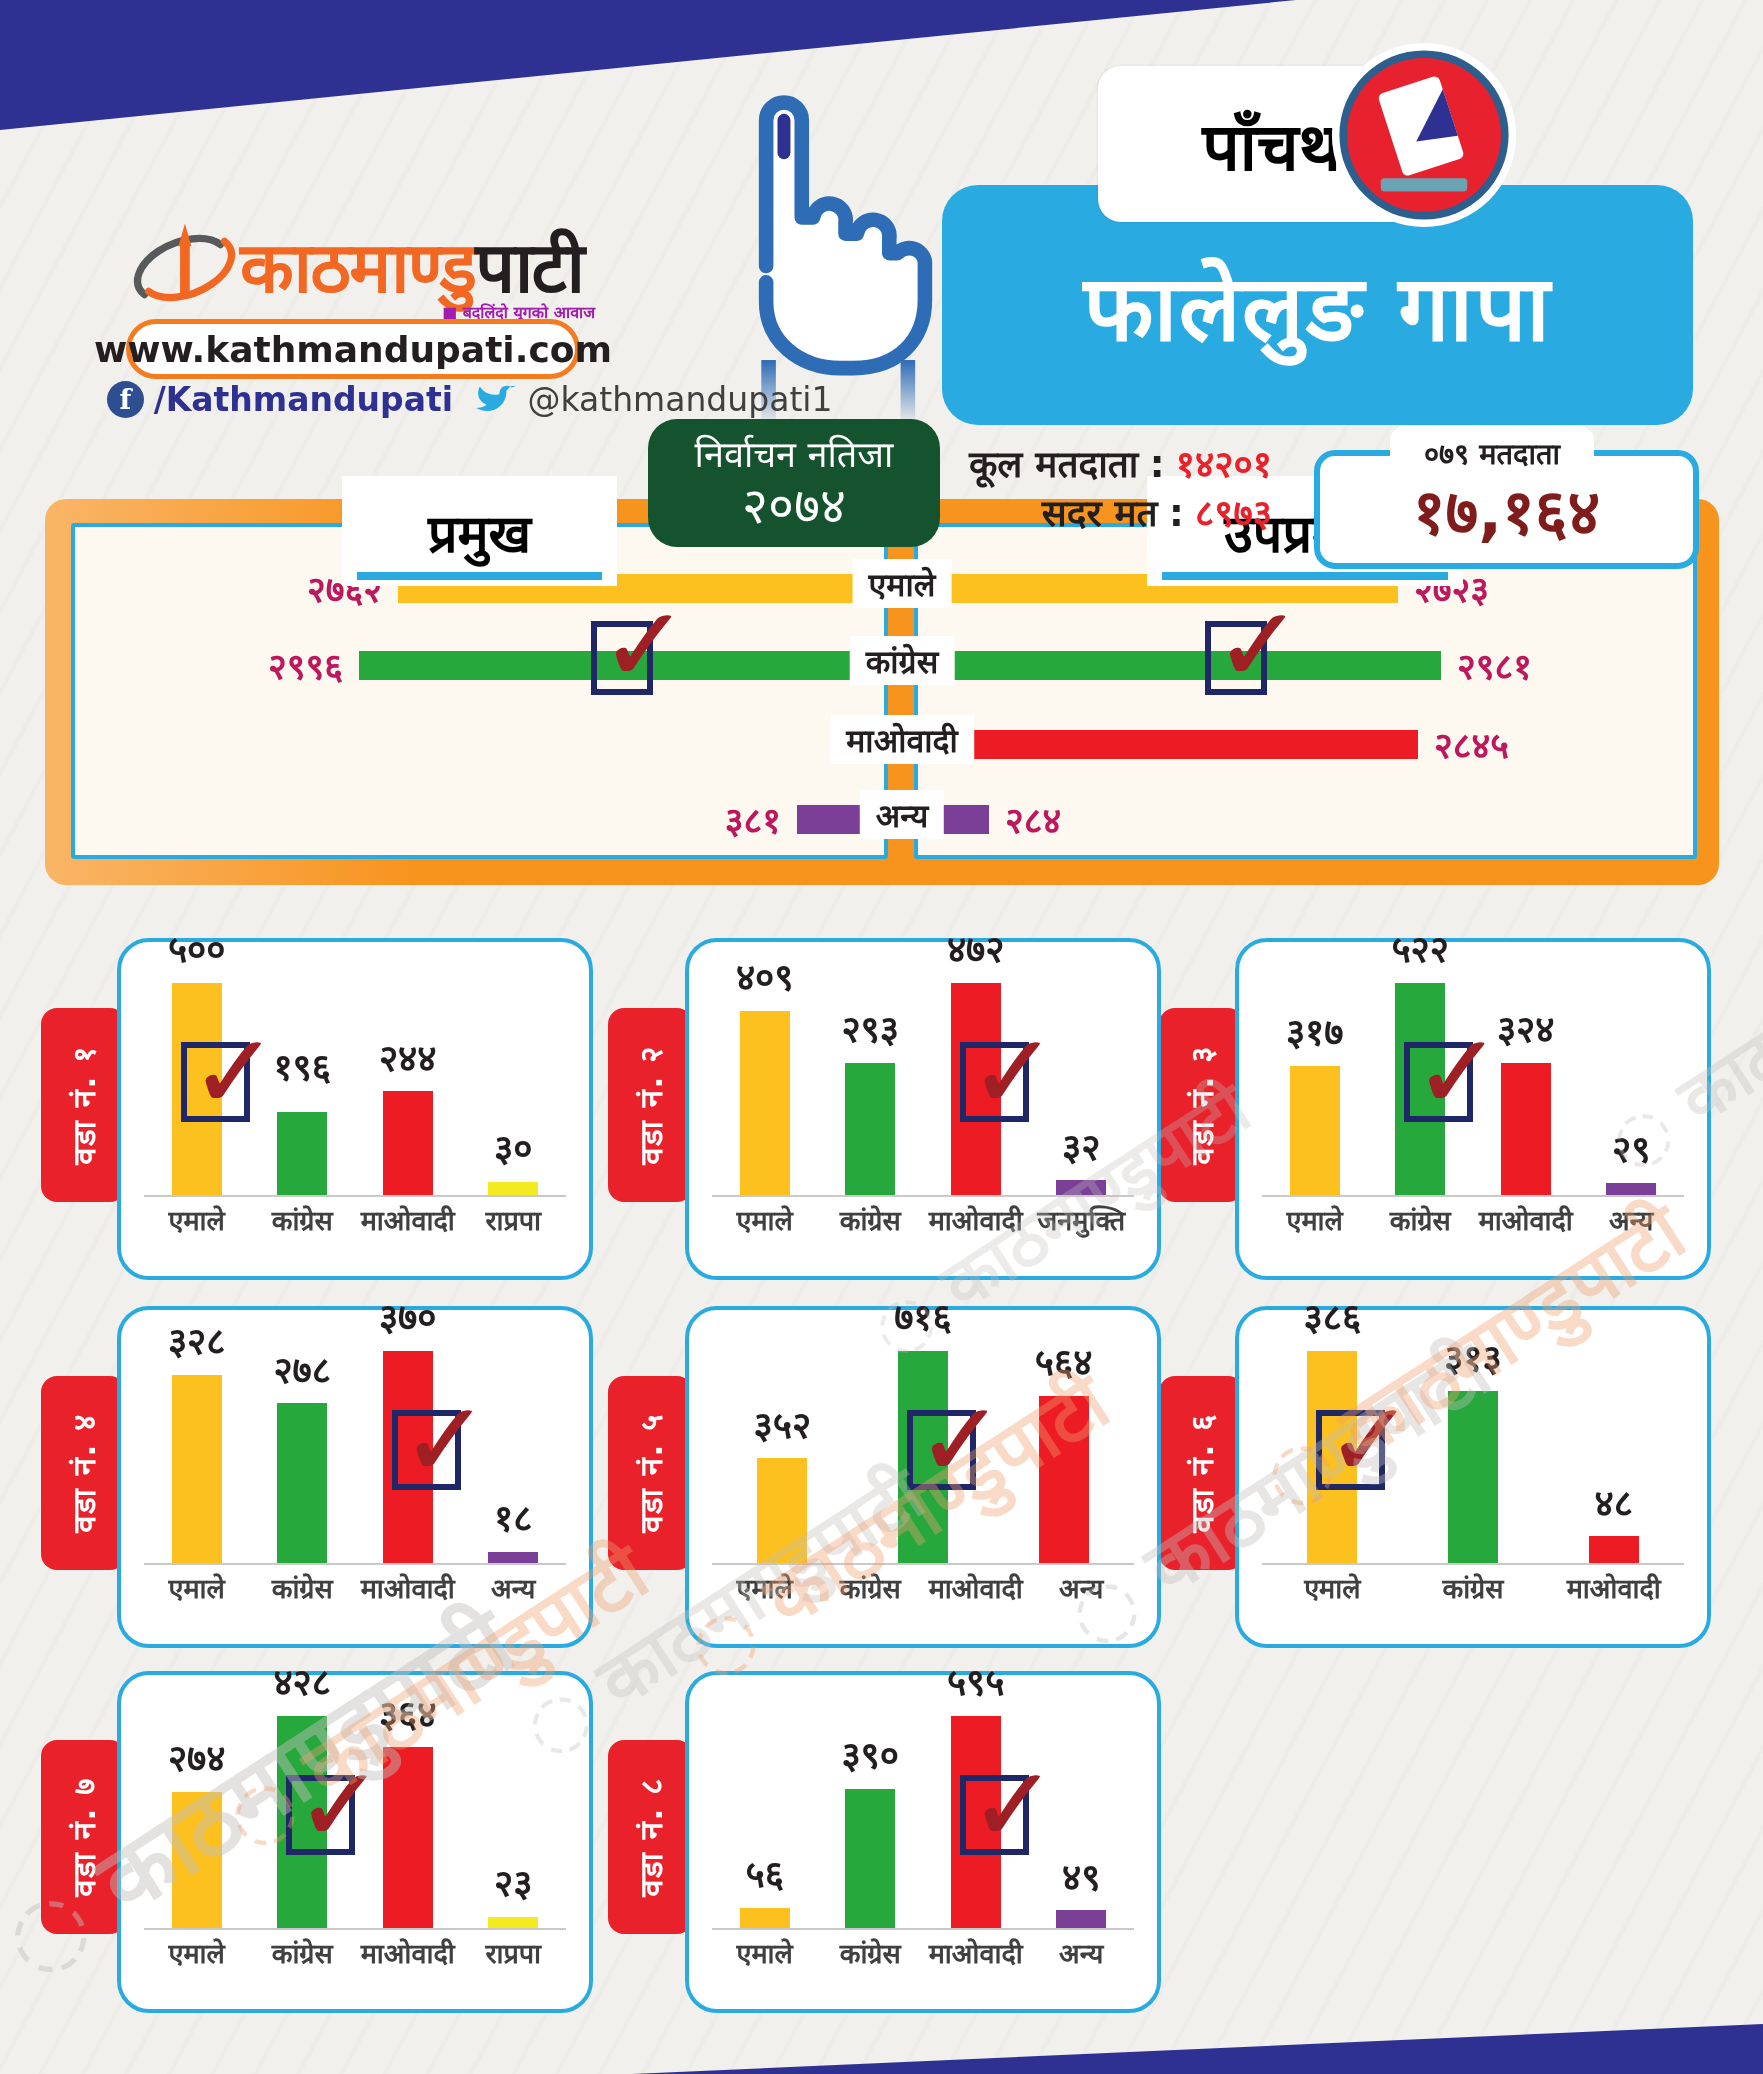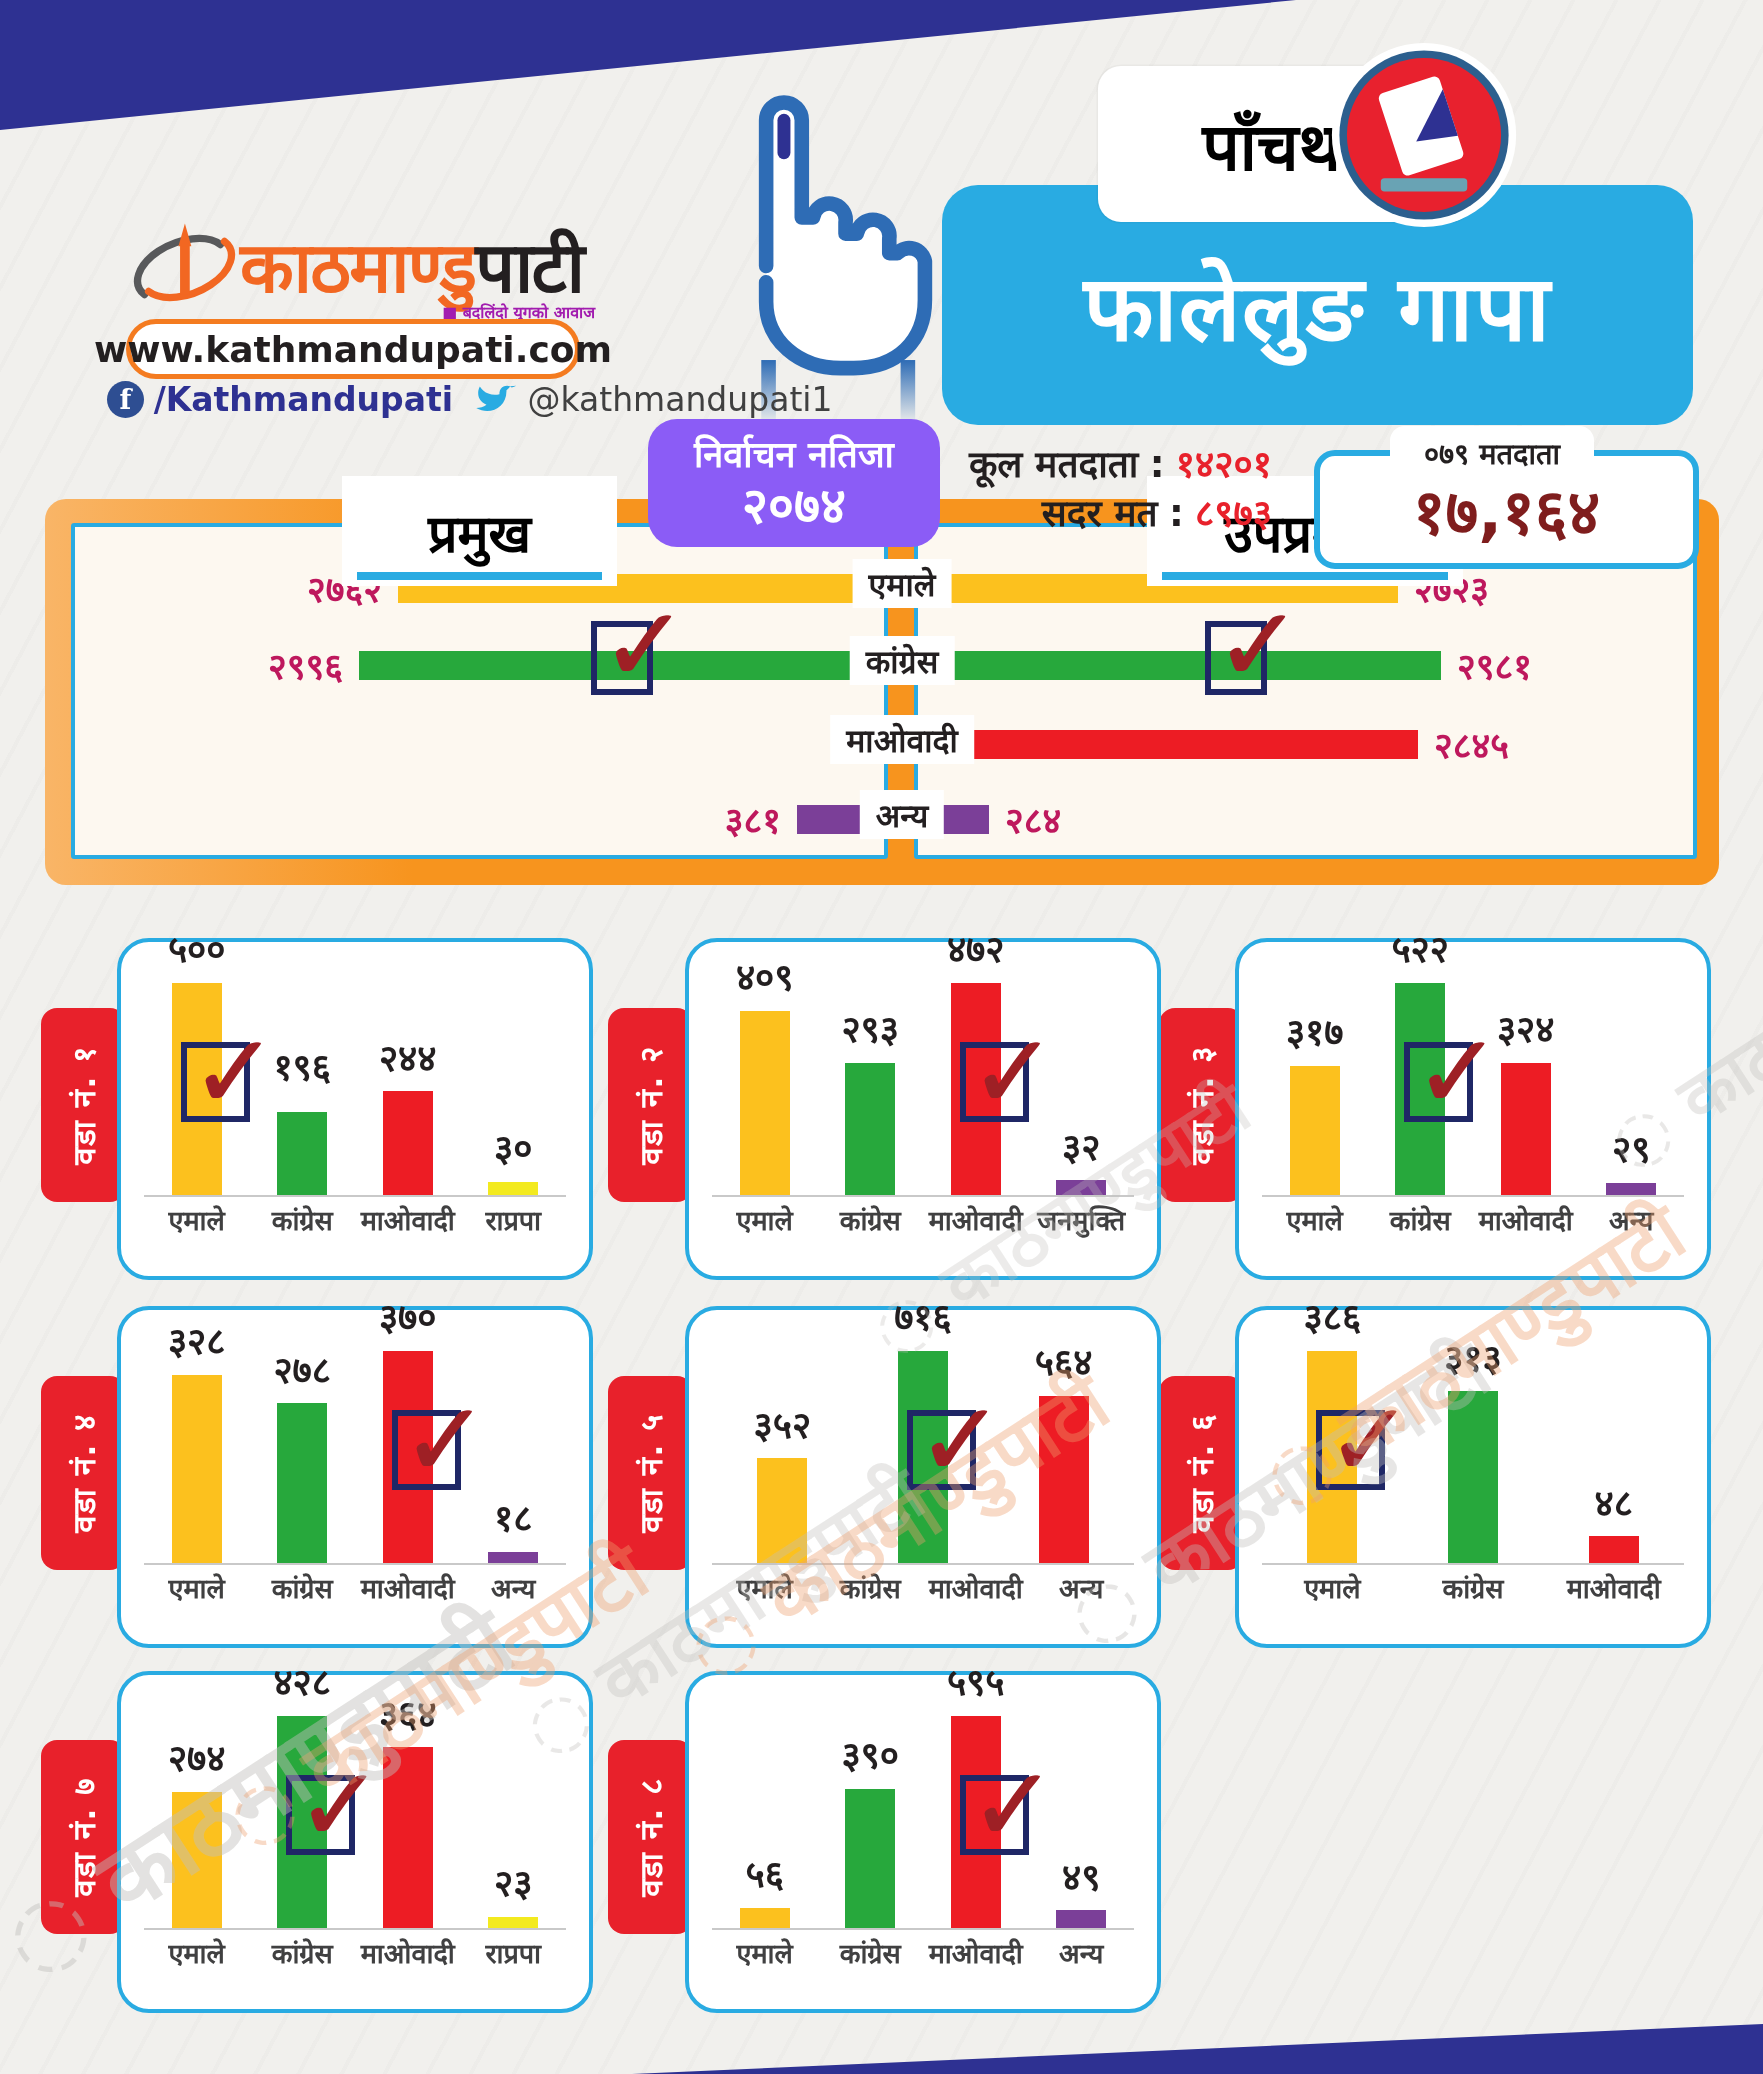--- a/index.html
+++ b/index.html
@@ -22,23 +22,23 @@
   .website-pill{position:absolute;left:126px;top:319px;width:444px;height:50px;background:#fff;
      border:5.7px solid #f47b20;border-radius:32px;z-index:4;display:flex;align-items:center;justify-content:center;
      font-size:36px;font-weight:bold;color:#231f20;}
   .social-row{position:absolute;left:107px;top:378px;height:42px;display:flex;align-items:center;gap:9.7px;z-index:4;}
   .fb-badge{width:37px;height:37px;border-radius:50%;background:#2e4e92;color:#fff;display:flex;
      align-items:center;justify-content:center;font-size:27.5px;font-weight:bold;font-family:"DejaVu Serif",serif;}
   .fb-handle{font-size:33px;font-weight:bold;color:#2e3192;}
   .tw-handle{font-size:33px;font-weight:normal;color:#404040;}
   
   .hand{position:absolute;left:690px;top:71px;width:243px;height:361px;z-index:2;}
-  .election-box{position:absolute;left:648px;top:419px;width:292px;height:128px;background:#8b5cf6;
+  .election-box{position:absolute;left:648px;top:419px;width:292px;height:128px;background:#14532d;
      border-radius:29px;z-index:5;display:flex;flex-direction:column;align-items:center;justify-content:center;
-     color:#fff;font-weight:bold;text-align:center;}
+     color:#fff;font-weight:normal;text-align:center;}
   .election-box .l1{font-size:36px;line-height:47px;}
   .election-box .l2{font-size:50px;line-height:57px;}
   .district-badge{position:absolute;left:1098px;top:66px;width:374px;height:156px;background:#fff;
      border-radius:23px;z-index:4;display:flex;align-items:center;justify-content:center;
      font-size:66px;font-weight:bold;color:#000;box-shadow:0 0 0 1.6px rgba(0,0,0,0.03);}
   .ballot{position:absolute;left:1330px;top:41px;width:188px;height:188px;z-index:6;}
   .muni-box{position:absolute;left:942px;top:185px;width:751px;height:240px;background:#29abe2;
      border-radius:36px;z-index:3;display:flex;align-items:center;justify-content:center;
      color:#fff;font-size:91px;font-weight:bold;letter-spacing:1.6px;}
   .stats{position:absolute;left:932px;top:437px;width:340px;z-index:5;}

